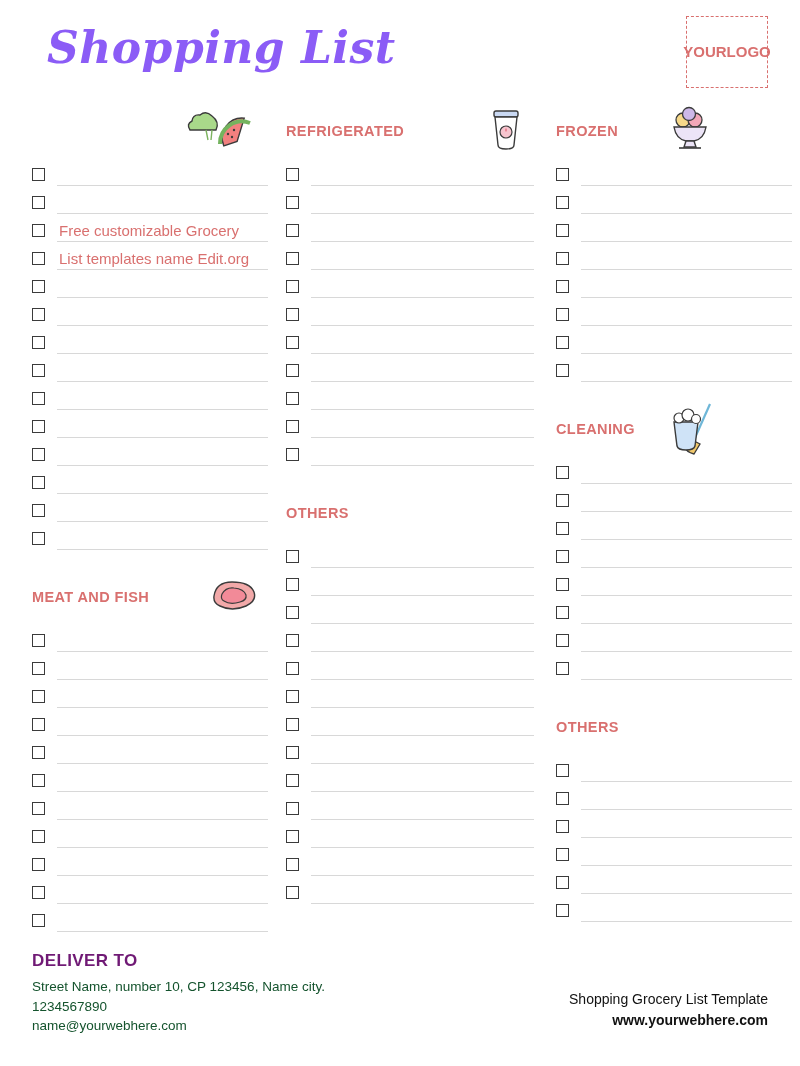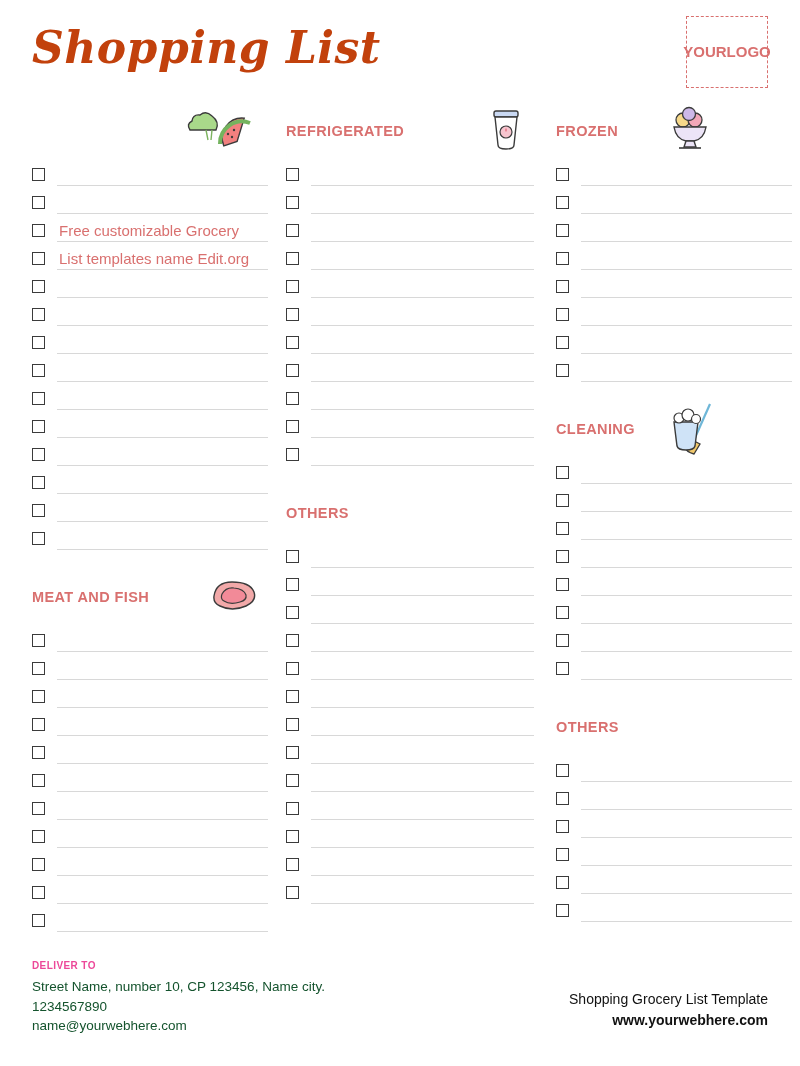--- a/index.html
+++ b/index.html
@@ -17,26 +17,26 @@
   .page {
     position: absolute;
     left: 0; top: 0;
     width: 800px; height: 1066px;
     background: #fff;
   }
 
   
   .title {
     position: absolute;
-    left: 32px; top: 22px;
+    left: 47px; top: 22px;
     font-family: "DejaVu Serif", serif;
     font-size: 44px;
     font-style: italic;
     font-weight: bold;
-    color: #c2410c;
+    color: #8b5cf6;
     letter-spacing: 0.5px;
   }
   .logo-box {
     position: absolute;
     right: 32px; top: 16px;
     width: 82px; height: 72px;
     border: 1.5px dashed #d9706f;
     color: #d9706f;
     font-size: 15px;
     font-weight: bold;
@@ -108,23 +108,23 @@
     white-space: nowrap;
   }
 
   
   .deliver {
     position: absolute;
     left: 32px; bottom: 30px;
     width: 420px;
   }
   .deliver-title {
-    font-size: 10px;
+    font-size: 17px;
     font-weight: bold;
-    color: #ec4899;
+    color: #701a75;
     letter-spacing: 0.4px;
     margin-bottom: 6px;
   }
   .deliver-line {
     font-size: 13.5px;
     color: #14532d;
     line-height: 1.45;
   }
   .footer-right {
     position: absolute;

